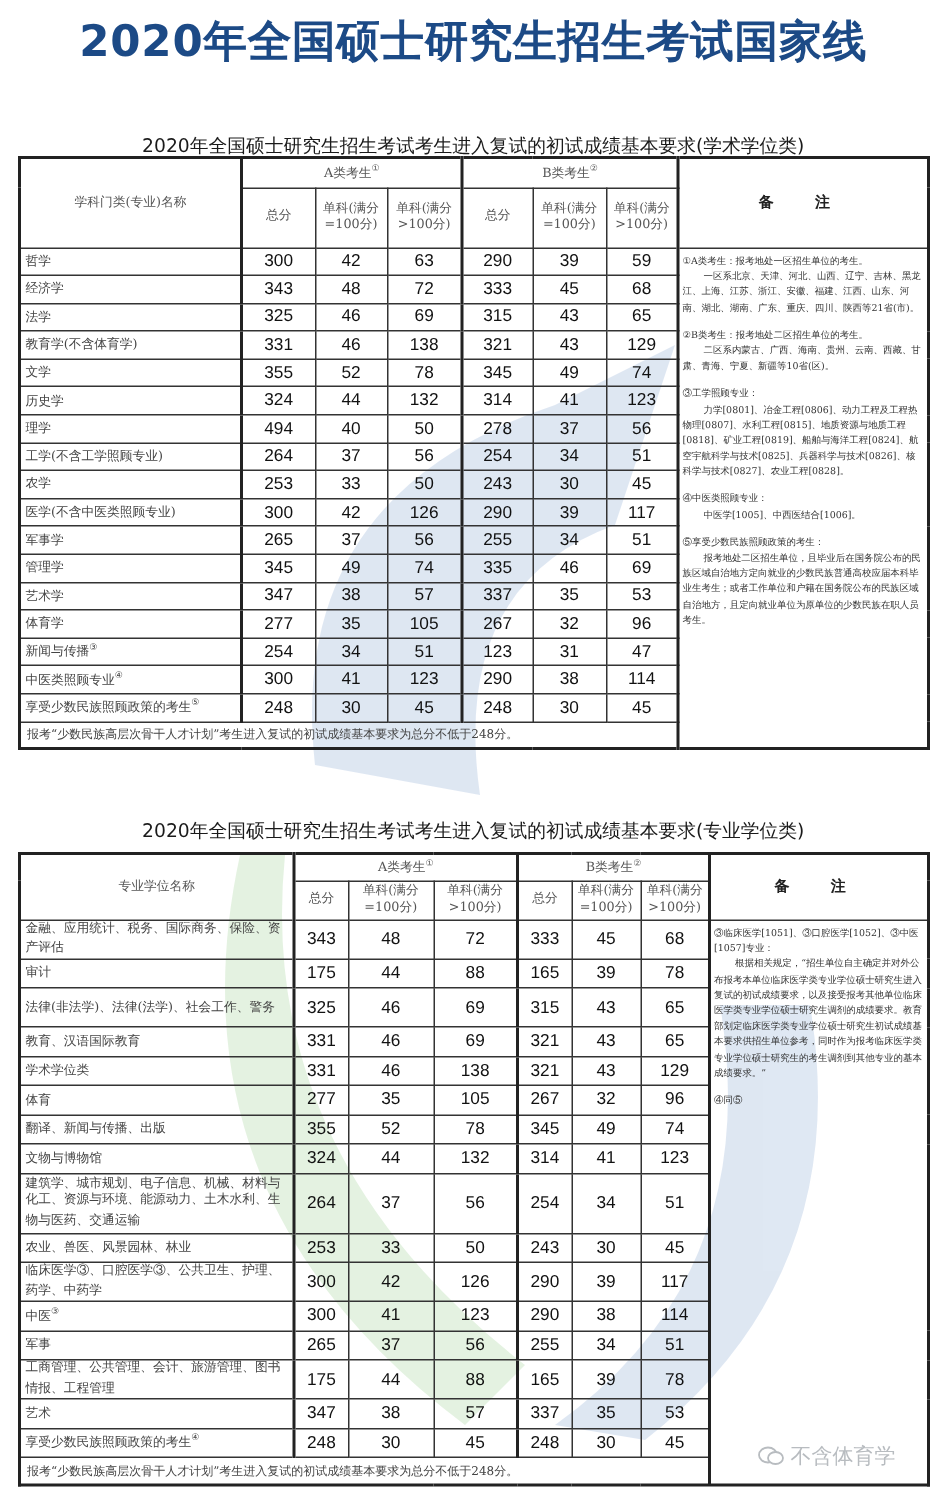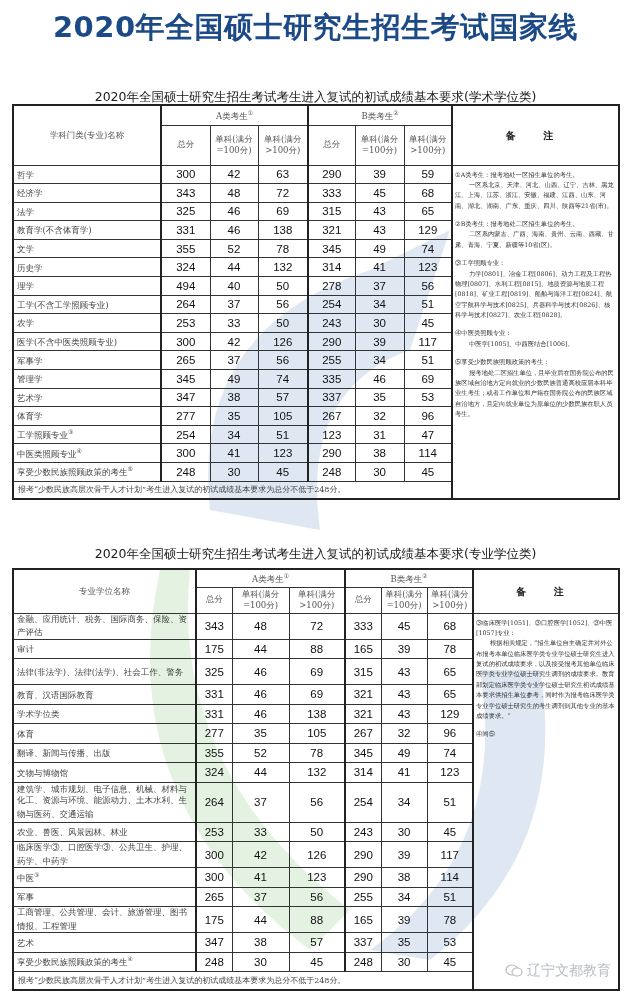--- a/index.html
+++ b/index.html
@@ -237,21 +237,21 @@
         <tr style="height:18.6px;">
           <td class="name"><span>体育学</span><sup></sup></td>
           <td class="num thick-l">277</td>
           <td class="num">35</td>
           <td class="num">105</td>
           <td class="num thick-l">267</td>
           <td class="num">32</td>
           <td class="num">96</td>
         </tr>
         <tr style="height:18.6px;">
-          <td class="name"><span>工学照顾专业</span><sup>③</sup></td>
+          <td class="name"><span>新闻与传播</span><sup>③</sup></td>
           <td class="num thick-l">254</td>
           <td class="num">34</td>
           <td class="num">51</td>
           <td class="num thick-l">123</td>
           <td class="num">31</td>
           <td class="num">47</td>
         </tr>
         <tr style="height:18.6px;">
           <td class="name"><span>中医类照顾专业</span><sup>④</sup></td>
           <td class="num thick-l">300</td>
@@ -469,14 +469,14 @@
   </table>
 </div>
 
 <div class="brand">
   <span class="wechat">
     <svg width="18" height="14" viewBox="0 0 18 14">
         <ellipse cx="7" cy="6" rx="6" ry="5" fill="none" stroke="#b8bcc0" stroke-width="1.2"></ellipse>
         <ellipse cx="12" cy="8" rx="5" ry="4" fill="#fff" stroke="#b8bcc0" stroke-width="1.2"></ellipse>
       </svg>
   </span>
-  <span>辽宁文都教育</span>
+  <span>不含体育学</span>
 </div>
 
 </body></html>

